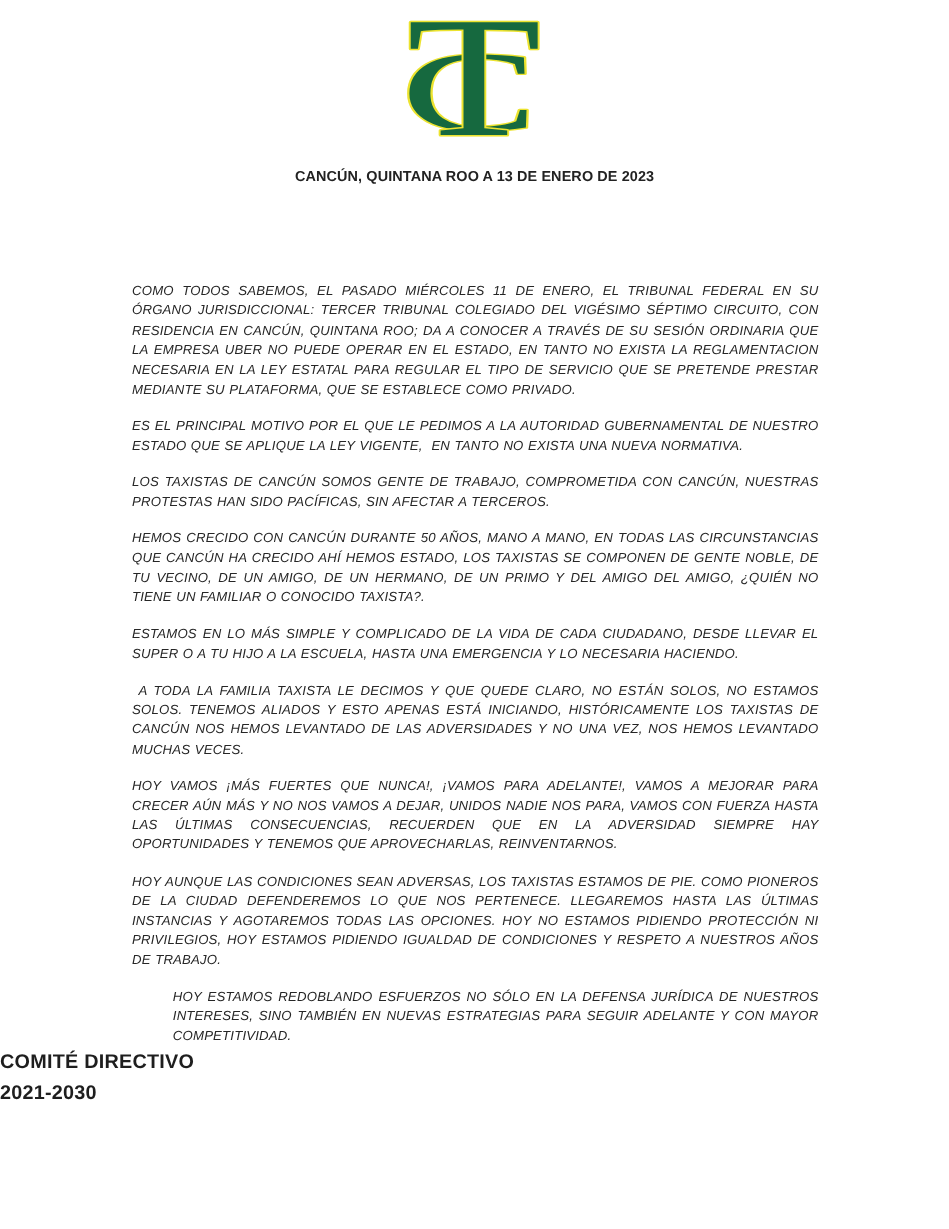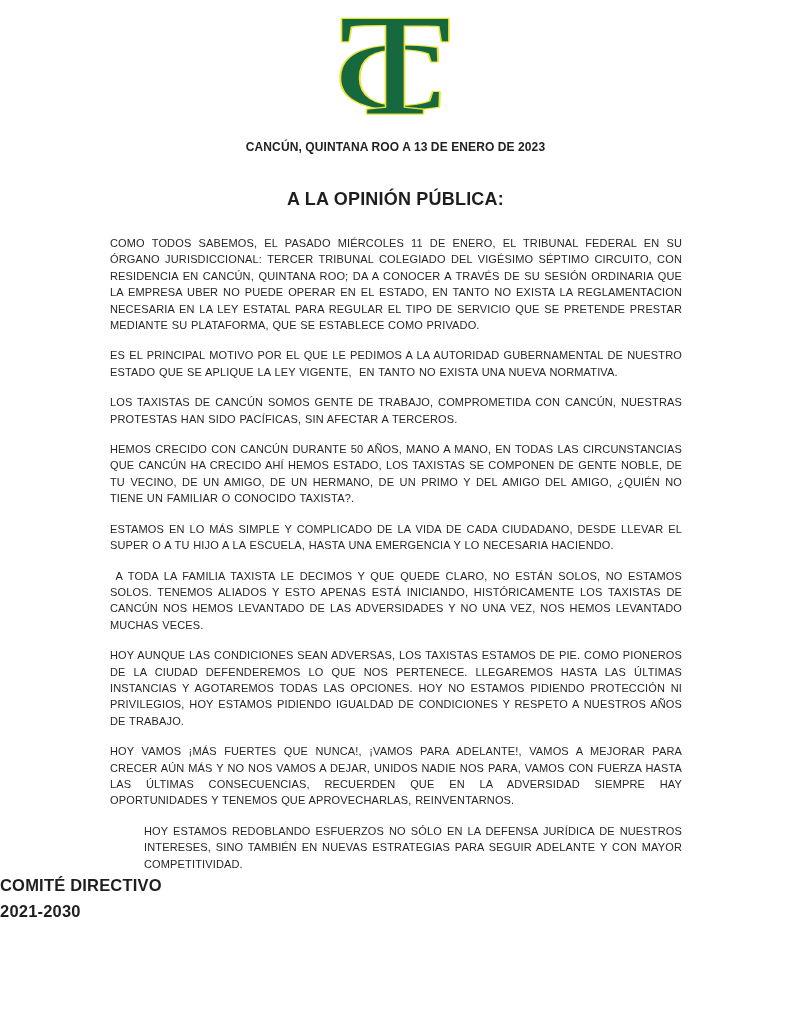--- a/index.html
+++ b/index.html
@@ -62,20 +62,21 @@
     width: 572px;
   }
   .letter-body p {
     margin: 0 0 14px 0;
     font-size: 11px;
     line-height: 16.4px;
     text-align: justify;
     letter-spacing: 0.15px;
     word-spacing: 0.5px;
     color: #262626;
+    font-style: italic;
   }
   .letter-body p:last-child { margin-bottom: 0; margin-left: 34px; }
 
   .signature-block {
     position: absolute;
     top: 872px;
     left: 0;
     width: 100%;
     text-align: left;
     font-weight: bold;
@@ -98,31 +99,30 @@
         </g>
         <g transform="translate(64,101) scale(1.28,1)">
           <text x="0" y="0" font-size="148" text-anchor="middle" stroke-width="2.6">T</text>
         </g>
       </g>
     </svg>
   </div>
 
   <div class="dateline">CANCÚN, QUINTANA ROO A 13 DE ENERO DE 2023</div>
 
-  <h1 class="title">A LA OPINIÓN PÚBLICA:</h1>
 
   <div class="letter-body">
     <p>COMO TODOS SABEMOS, EL PASADO MIÉRCOLES 11 DE ENERO, EL TRIBUNAL FEDERAL EN SU ÓRGANO JURISDICCIONAL: TERCER TRIBUNAL COLEGIADO DEL VIGÉSIMO SÉPTIMO CIRCUITO, CON RESIDENCIA EN CANCÚN, QUINTANA ROO; DA A CONOCER A TRAVÉS DE SU SESIÓN ORDINARIA QUE LA EMPRESA UBER NO PUEDE OPERAR EN EL ESTADO, EN TANTO NO EXISTA LA REGLAMENTACION NECESARIA EN LA LEY ESTATAL PARA REGULAR EL TIPO DE SERVICIO QUE SE PRETENDE PRESTAR MEDIANTE SU PLATAFORMA, QUE SE ESTABLECE COMO PRIVADO.</p>
     <p>ES EL PRINCIPAL MOTIVO POR EL QUE LE PEDIMOS A LA AUTORIDAD GUBERNAMENTAL DE NUESTRO ESTADO QUE SE APLIQUE LA LEY VIGENTE,&nbsp; EN TANTO NO EXISTA UNA NUEVA NORMATIVA.</p>
     <p>LOS TAXISTAS DE CANCÚN SOMOS GENTE DE TRABAJO, COMPROMETIDA CON CANCÚN, NUESTRAS PROTESTAS HAN SIDO PACÍFICAS, SIN AFECTAR A TERCEROS.</p>
     <p>HEMOS CRECIDO CON CANCÚN DURANTE 50 AÑOS, MANO A MANO, EN TODAS LAS CIRCUNSTANCIAS QUE CANCÚN HA CRECIDO AHÍ HEMOS ESTADO, LOS TAXISTAS SE COMPONEN DE GENTE NOBLE, DE TU VECINO, DE UN AMIGO, DE UN HERMANO, DE UN PRIMO Y DEL AMIGO DEL AMIGO, ¿QUIÉN NO TIENE UN FAMILIAR O CONOCIDO TAXISTA?.</p>
     <p>ESTAMOS EN LO MÁS SIMPLE Y COMPLICADO DE LA VIDA DE CADA CIUDADANO, DESDE LLEVAR EL SUPER O A TU HIJO A LA ESCUELA, HASTA UNA EMERGENCIA Y LO NECESARIA HACIENDO.</p>
     <p>&nbsp;A TODA LA FAMILIA TAXISTA LE DECIMOS Y QUE QUEDE CLARO, NO ESTÁN SOLOS, NO ESTAMOS SOLOS. TENEMOS ALIADOS Y ESTO APENAS ESTÁ INICIANDO, HISTÓRICAMENTE LOS TAXISTAS DE CANCÚN NOS HEMOS LEVANTADO DE LAS ADVERSIDADES Y NO UNA VEZ, NOS HEMOS LEVANTADO MUCHAS VECES.</p>
+    <p>HOY VAMOS ¡MÁS FUERTES QUE NUNCA!, ¡VAMOS PARA ADELANTE!, VAMOS A MEJORAR PARA CRECER AÚN MÁS Y NO NOS VAMOS A DEJAR, UNIDOS NADIE NOS PARA, VAMOS CON FUERZA HASTA LAS ÚLTIMAS CONSECUENCIAS, RECUERDEN QUE EN LA ADVERSIDAD SIEMPRE HAY OPORTUNIDADES Y TENEMOS QUE APROVECHARLAS, REINVENTARNOS.</p>
     <p>HOY AUNQUE LAS CONDICIONES SEAN ADVERSAS, LOS TAXISTAS ESTAMOS DE PIE. COMO PIONEROS DE LA CIUDAD DEFENDEREMOS LO QUE NOS PERTENECE. LLEGAREMOS HASTA LAS ÚLTIMAS INSTANCIAS Y AGOTAREMOS TODAS LAS OPCIONES. HOY NO ESTAMOS PIDIENDO PROTECCIÓN NI PRIVILEGIOS, HOY ESTAMOS PIDIENDO IGUALDAD DE CONDICIONES Y RESPETO A NUESTROS AÑOS DE TRABAJO.</p>
-    <p>HOY VAMOS ¡MÁS FUERTES QUE NUNCA!, ¡VAMOS PARA ADELANTE!, VAMOS A MEJORAR PARA CRECER AÚN MÁS Y NO NOS VAMOS A DEJAR, UNIDOS NADIE NOS PARA, VAMOS CON FUERZA HASTA LAS ÚLTIMAS CONSECUENCIAS, RECUERDEN QUE EN LA ADVERSIDAD SIEMPRE HAY OPORTUNIDADES Y TENEMOS QUE APROVECHARLAS, REINVENTARNOS.</p>
     <p>HOY ESTAMOS REDOBLANDO ESFUERZOS NO SÓLO EN LA DEFENSA JURÍDICA DE NUESTROS INTERESES, SINO TAMBIÉN EN NUEVAS ESTRATEGIAS PARA SEGUIR ADELANTE Y CON MAYOR COMPETITIVIDAD.</p>
   </div>
 
   <div class="signature-block">
     <div>COMITÉ DIRECTIVO</div>
     <div>2021-2030</div>
   </div>
 
 </div>
 

